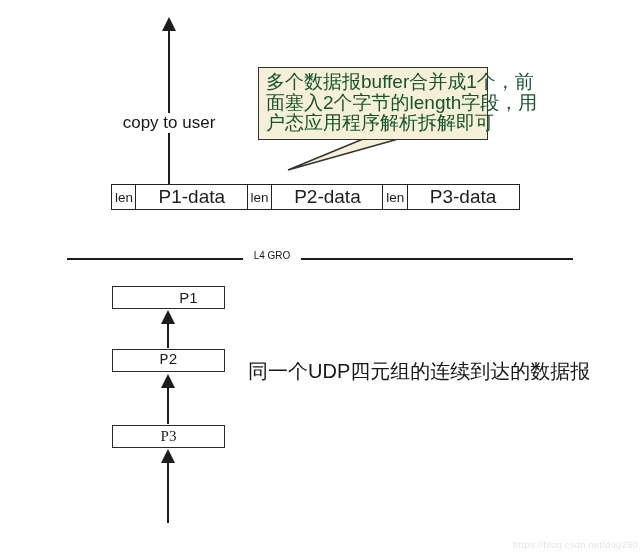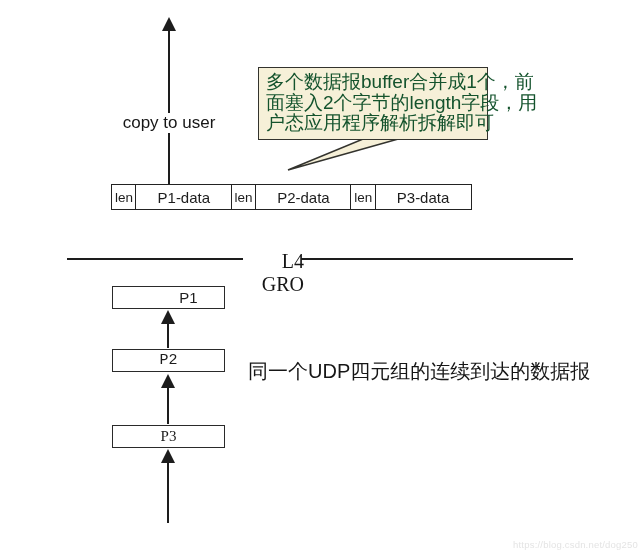--- a/index.html
+++ b/index.html
@@ -30,25 +30,25 @@
   }
   .callout-svg{position:absolute;left:284px;top:130px;z-index:1;}
   
   .pktrow{position:absolute;left:111px;top:184px;display:flex;z-index:2;}
   .cell{
     box-sizing:border-box;height:26px;border:1.7px solid #222222;background:#ffffff;
     display:flex;align-items:center;justify-content:center;margin-left:-1.7px;
   }
   .cell:first-child{margin-left:0;}
   .cell.len{width:26px;font-size:13.5px;}
-  .cell.data{width:97px;font-size:15px;}
+  .cell.data{width:113px;font-size:19px;}
   
   .divline{position:absolute;height:1.6px;background:#1d1d1d;top:258px;}
-  .divlabel{position:absolute;left:240px;top:250px;width:64px;text-align:right;
-    font-size:20px;color:#161616;background:transparent;font-family:Liberation Serif, serif;}
+  .divlabel{position:absolute;left:240px;top:250px;width:64px;text-align:center;
+    font-size:10px;color:#161616;background:transparent;}
   
   .pbox{
     position:absolute;left:112px;width:113px;height:23px;box-sizing:border-box;
     border:1.7px solid #2a2a2a;background:#ffffff;display:flex;align-items:center;justify-content:center;
     font-size:15px;z-index:2;
   }
   .annotation{position:absolute;left:248px;top:358px;font-size:20px;color:#161616;white-space:nowrap;}
   .watermark{position:absolute;left:498px;top:539px;width:140px;text-align:right;
     font-size:9.5px;color:#e4e4e4;letter-spacing:0.2px;}
 </style>

